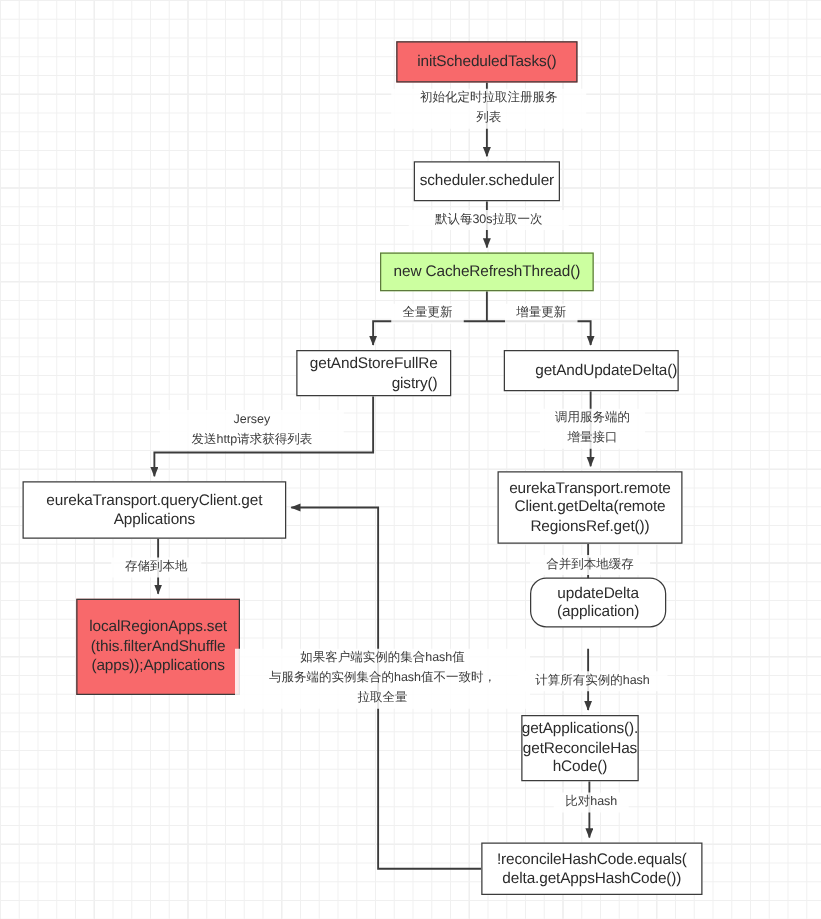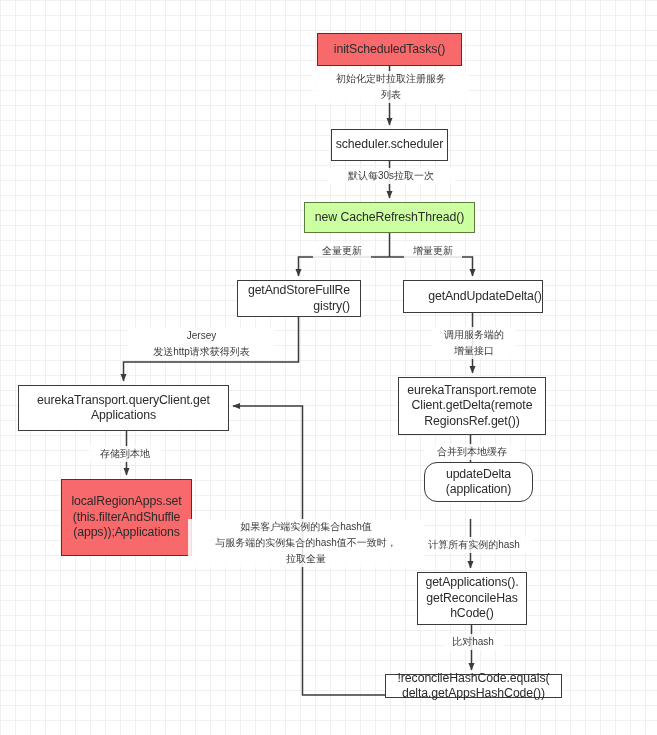--- a/index.html
+++ b/index.html
@@ -126,25 +126,25 @@
 Client.getDelta(remote
 RegionsRef.get())</div>
 
   <div class="node red" style="left:61px;top:479px;width:131px;height:77px;">localRegionApps.set
 (this.filterAndShuffle
 (apps));Applications</div>
 
   <div class="node" style="left:424px;top:462px;width:109px;height:40px;border-radius:13px;">updateDelta
 (application)</div>
 
-  <div class="node" style="left:417px;top:572px;width:110px;height:53px;">getApplications().
+  <div class="node" style="left:417px;top:572px;width:94px;height:53px;">getApplications().
 getReconcileHas
 hCode()</div>
 
-  <div class="node" style="left:385px;top:674px;width:177px;height:24px;">!reconcileHashCode.equals(
+  <div class="node" style="left:385px;top:674px;width:177px;height:42px;">!reconcileHashCode.equals(
 delta.getAppsHashCode())</div>
 
   <div class="edge-label" style="left:313px;top:71px;width:152px;">初始化定时拉取注册服务
 列表</div>
 
   <div class="edge-label" style="left:327px;top:168px;width:124px;">默认每30s拉取一次</div>
 
   <div class="edge-label" style="left:313px;top:243px;width:54px;">全量更新</div>
 
   <div class="edge-label" style="left:404px;top:243px;width:54px;">增量更新</div>

